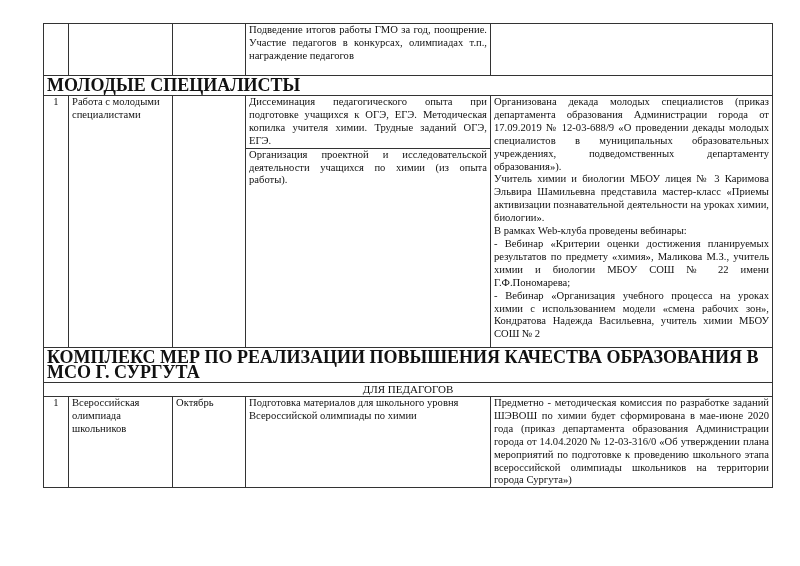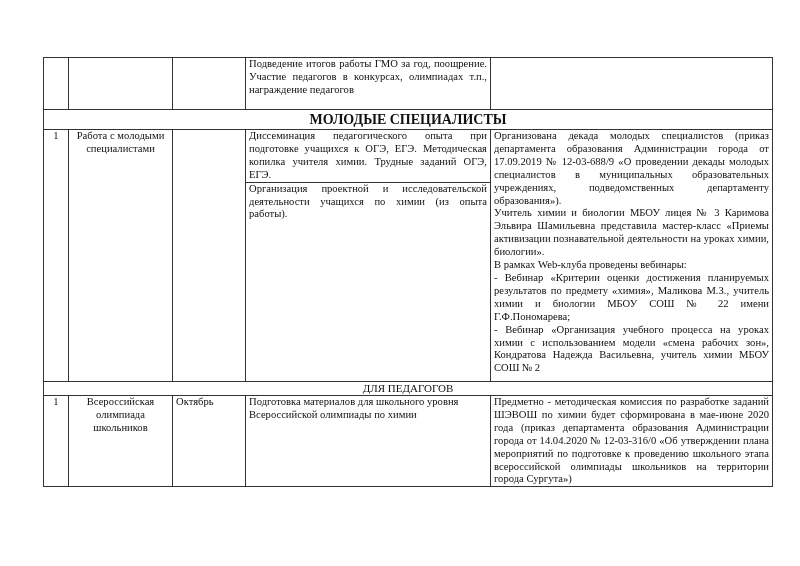--- a/index.html
+++ b/index.html
@@ -1,27 +1,27 @@
 <!DOCTYPE html>
 <html><head>
 <meta charset="utf-8">
 <style>
   html, body { margin:0; padding:0; background:#fff; }
   body { width:800px; height:566px; position:relative; overflow:hidden;
          font-family:"Liberation Serif", "DejaVu Serif", serif; color:#111; }
-  table.doc { position:absolute; left:43px; top:57px; width:730px; border-collapse:collapse;
+  table.doc { position:absolute; left:43px; top:23px; width:730px; border-collapse:collapse;
               table-layout:fixed; font-size:10.6px; line-height:12.9px; }
   table.doc td { border:1.4px solid #333; vertical-align:top; padding:0 3px; }
   .c1 { width:19px; text-align:center; }
-  .c2 { width:98px; text-align:center; }
+  .c2 { width:98px; text-align:left; }
   .c3 { width:67px; text-align:left; }
   .c4 { width:238px; }
   .c5 { }
   .just { text-align:justify; }
-  .section { text-align:center; font-weight:bold; font-size:14px; line-height:15px; padding:2px 3px !important; }
+  .section { text-align:left; font-weight:bold; font-size:18px; line-height:15px; padding:2px 3px !important; }
   .section2 { text-align:center; font-weight:normal; font-size:11px; line-height:13px; }
   .sub { border-top:1.4px solid #333; margin:0 -3px; padding:0 3px; }
   p { margin:0; }
 </style>
 </head>
 <body>
 
 <table class="doc">
   <colgroup>
     <col style="width:25px">
@@ -51,20 +51,23 @@
     </td>
     <td class="c5 just">
       <p>Организована декада молодых специалистов (приказ департамента образования Администрации города от 17.09.2019 № 12-03-688/9 «О проведении декады молодых специалистов в муниципальных образовательных учреждениях, подведомственных департаменту образования»).</p>
       <p>Учитель химии и биологии МБОУ лицея № 3 Каримова Эльвира Шамильевна представила мастер-класс «Приемы активизации познавательной деятельности на уроках химии, биологии».</p>
       <p>В рамках Web-клуба проведены вебинары:</p>
       <p>- Вебинар «Критерии оценки достижения планируемых результатов по предмету «химия», Маликова М.З., учитель химии и биологии МБОУ СОШ № 22 имени Г.Ф.Пономарева;</p>
       <p>- Вебинар «Организация учебного процесса на уроках химии с использованием модели «смена рабочих зон», Кондратова Надежда Васильевна, учитель химии МБОУ СОШ № 2</p>
     </td>
   </tr>
   <tr>
+    <td colspan="5" class="section">КОМПЛЕКС МЕР ПО РЕАЛИЗАЦИИ ПОВЫШЕНИЯ КАЧЕСТВА ОБРАЗОВАНИЯ В МСО Г. СУРГУТА</td>
+  </tr>
+  <tr>
     <td colspan="5" class="section2">ДЛЯ ПЕДАГОГОВ</td>
   </tr>
   <tr>
     <td class="c1">1</td>
     <td class="c2">Всероссийская олимпиада школьников</td>
     <td class="c3">Октябрь</td>
     <td class="c4">Подготовка материалов для школьного уровня Всероссийской олимпиады по химии</td>
     <td class="c5 just">Предметно - методическая комиссия по разработке заданий ШЭВОШ по химии будет сформирована в мае-июне 2020 года (приказ департамента образования Администрации города от 14.04.2020 № 12-03-316/0 «Об утверждении плана мероприятий по подготовке к проведению школьного этапа всероссийской олимпиады школьников на территории города Сургута»)</td>
   </tr>
 </tbody>

